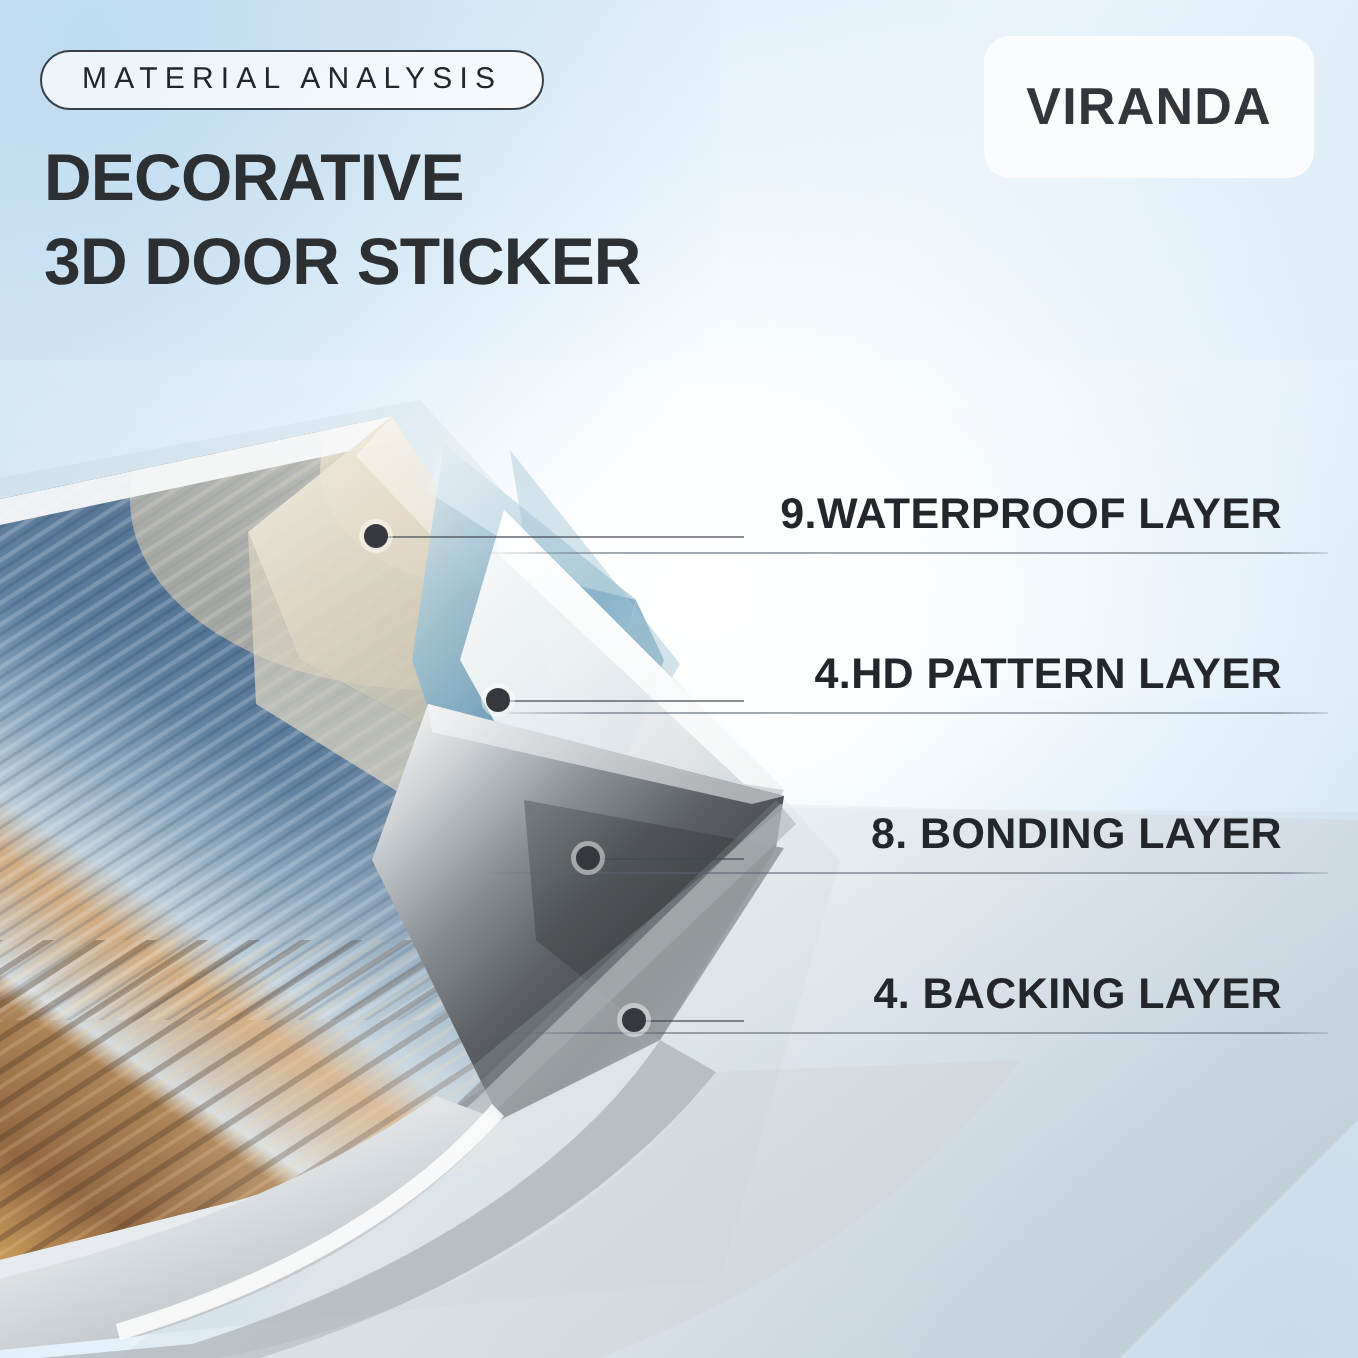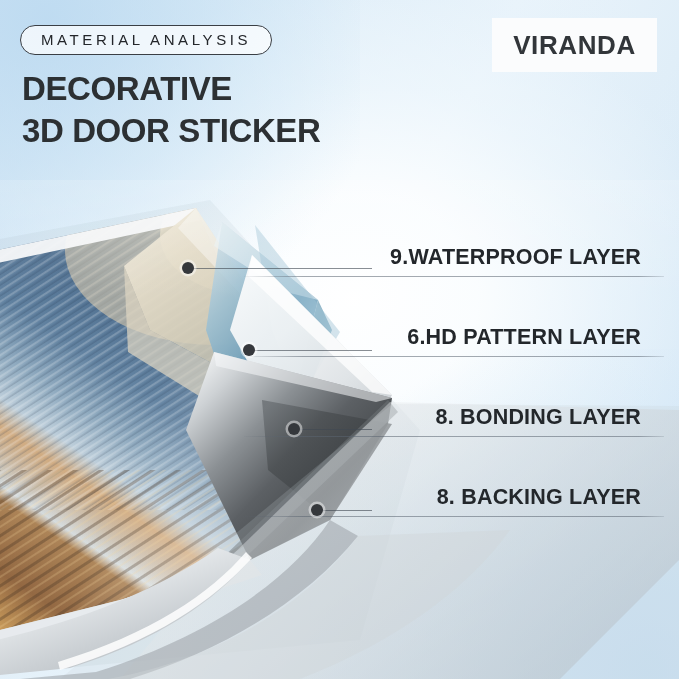--- a/index.html
+++ b/index.html
@@ -76,25 +76,26 @@
     font-size: 33px;
     font-weight: bold;
     letter-spacing: -0.4px;
     line-height: 1.26;
     color: #2c3033;
     white-space: pre-line;
   }
   .brand-box {
     position: absolute;
     right: 22px; top: 18px;
-    width: 165px; height: 54px;
+    width: 165px; height: 71px;
     background: #fbfcfd;
     display: flex;
     align-items: center;
     justify-content: center;
+    border-radius: 13px;
   }
   .brand-text {
     font-size: 26px;
     font-weight: bold;
     letter-spacing: 0.6px;
     color: #32363a;
   }
 
   
   #artwork { position: absolute; inset: 0; }
@@ -311,29 +312,29 @@
 
   <div class="brand-box">
     <span class="brand-text">VIRANDA</span>
   </div>
 
   <div class="callout" style="top:245px;">
     <span>9.WATERPROOF LAYER</span>
     <span class="rule"></span>
   </div>
   <div class="callout" style="top:325px;">
-    <span>6.HD PATTERN LAYER</span>
+    <span>4.HD PATTERN LAYER</span>
     <span class="rule"></span>
   </div>
   <div class="callout" style="top:405px;">
     <span>8. BONDING LAYER</span>
     <span class="rule"></span>
   </div>
   <div class="callout" style="top:485px;">
-    <span>8. BACKING LAYER</span>
+    <span>4. BACKING LAYER</span>
     <span class="rule"></span>
   </div>
 
   <div class="leader" style="left: 188px; top: 268px; width: 184px;"></div>
   <div class="leader" style="left: 249px; top: 350px; width: 123px;"></div>
   <div class="leader" style="left: 294px; top: 429px; width: 78px;"></div>
   <div class="leader" style="left: 317px; top: 510px; width: 55px;"></div>
 
   <div class="dot" style="left: 182px; top: 262px;"></div>
   <div class="dot" style="left: 243px; top: 344px;"></div>

